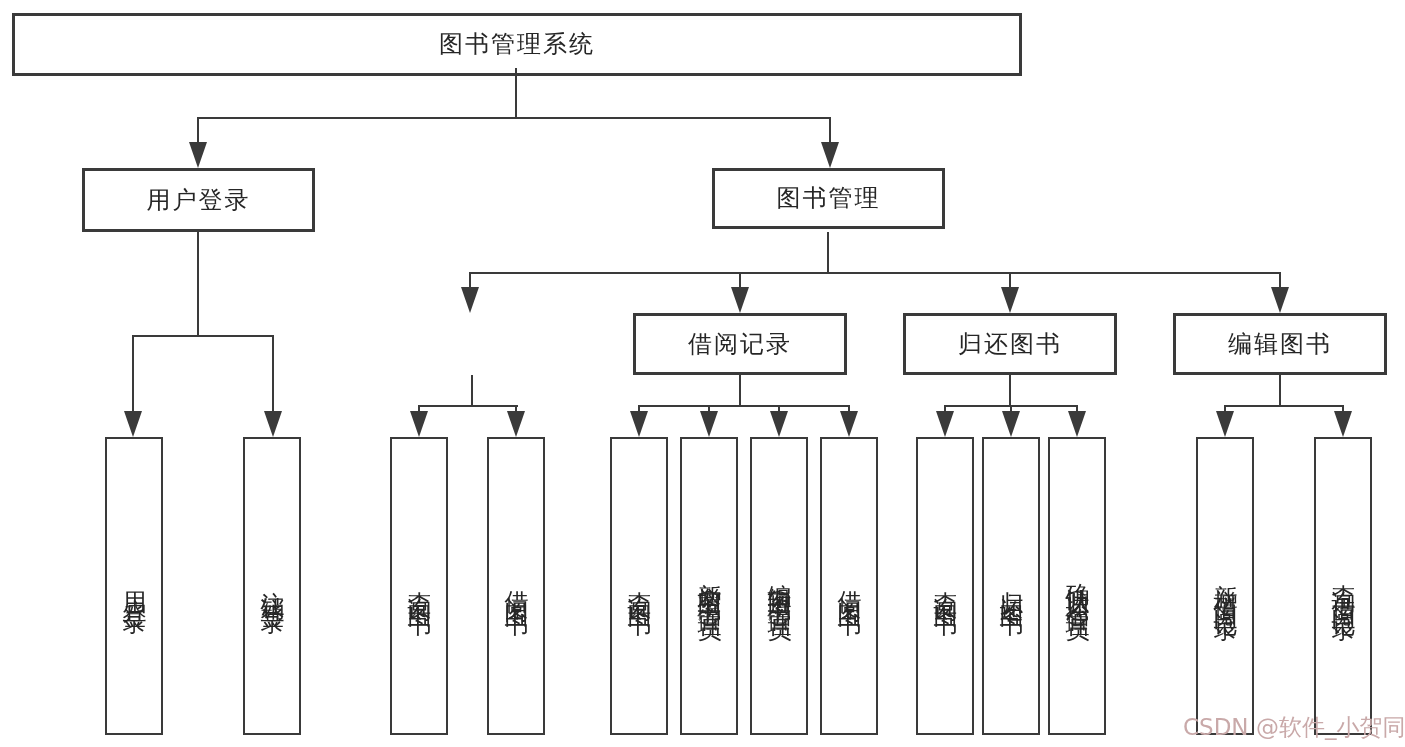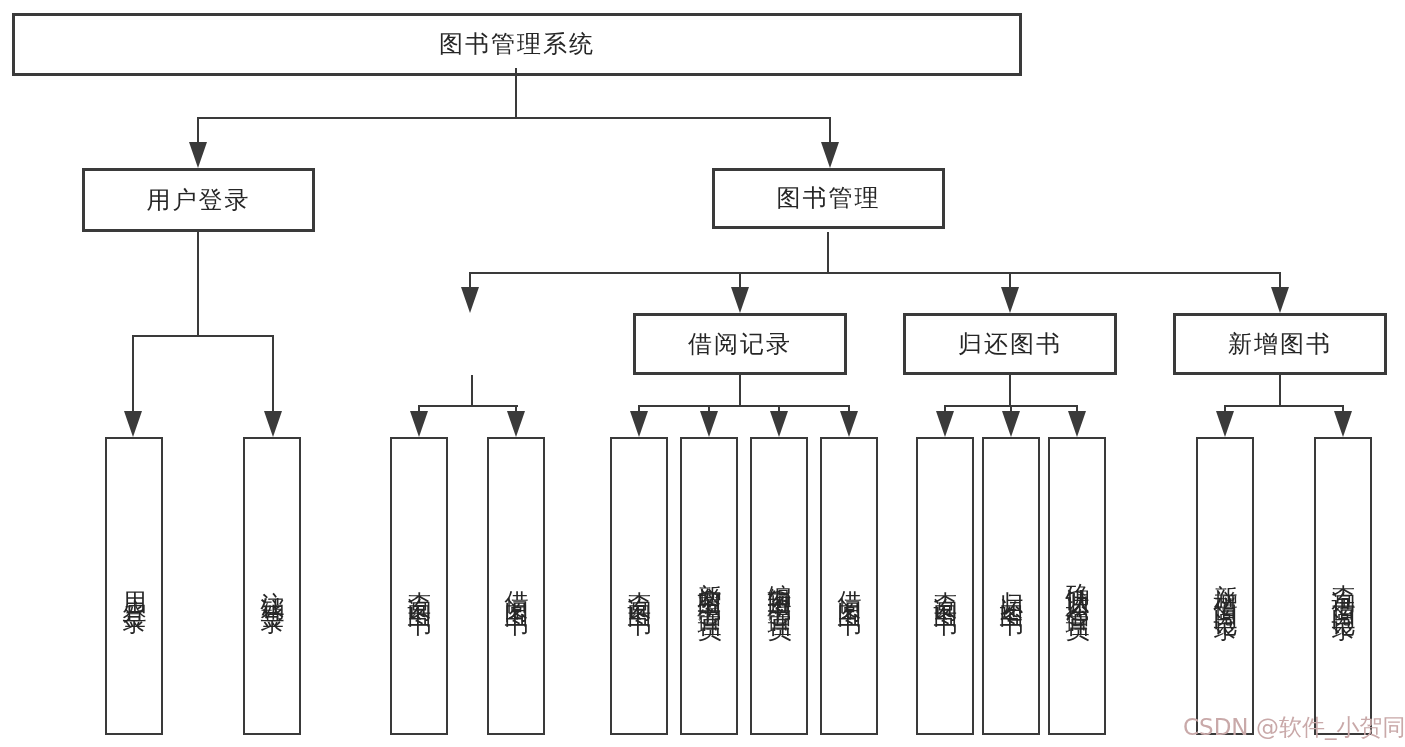--- a/index.html
+++ b/index.html
@@ -104,21 +104,21 @@
   <div class="arrow" style="left:1010px; top:287px;"></div>
   <div class="arrow" style="left:1280px; top:287px;"></div>
 
   <div class="box" style="left:633px; top:313px; width:214px; height:62px;">
     <span class="label">借阅记录</span>
   </div>
   <div class="box" style="left:903px; top:313px; width:214px; height:62px;">
     <span class="label">归还图书</span>
   </div>
   <div class="box" style="left:1173px; top:313px; width:214px; height:62px;">
-    <span class="label">新增图书</span>
+    <span class="label">编辑图书</span>
   </div>
 
   <div class="vl" style="left:471px; top:375px; height:32px;"></div>
   <div class="hl" style="left:418px; top:405px; width:100px;"></div>
   <div class="vl" style="left:418px; top:405px; height:12px;"></div>
   <div class="vl" style="left:515px; top:405px; height:12px;"></div>
   <div class="arrow" style="left:419px; top:411px;"></div>
   <div class="arrow" style="left:516px; top:411px;"></div>
 
   <div class="vl" style="left:739px; top:375px; height:32px;"></div>

